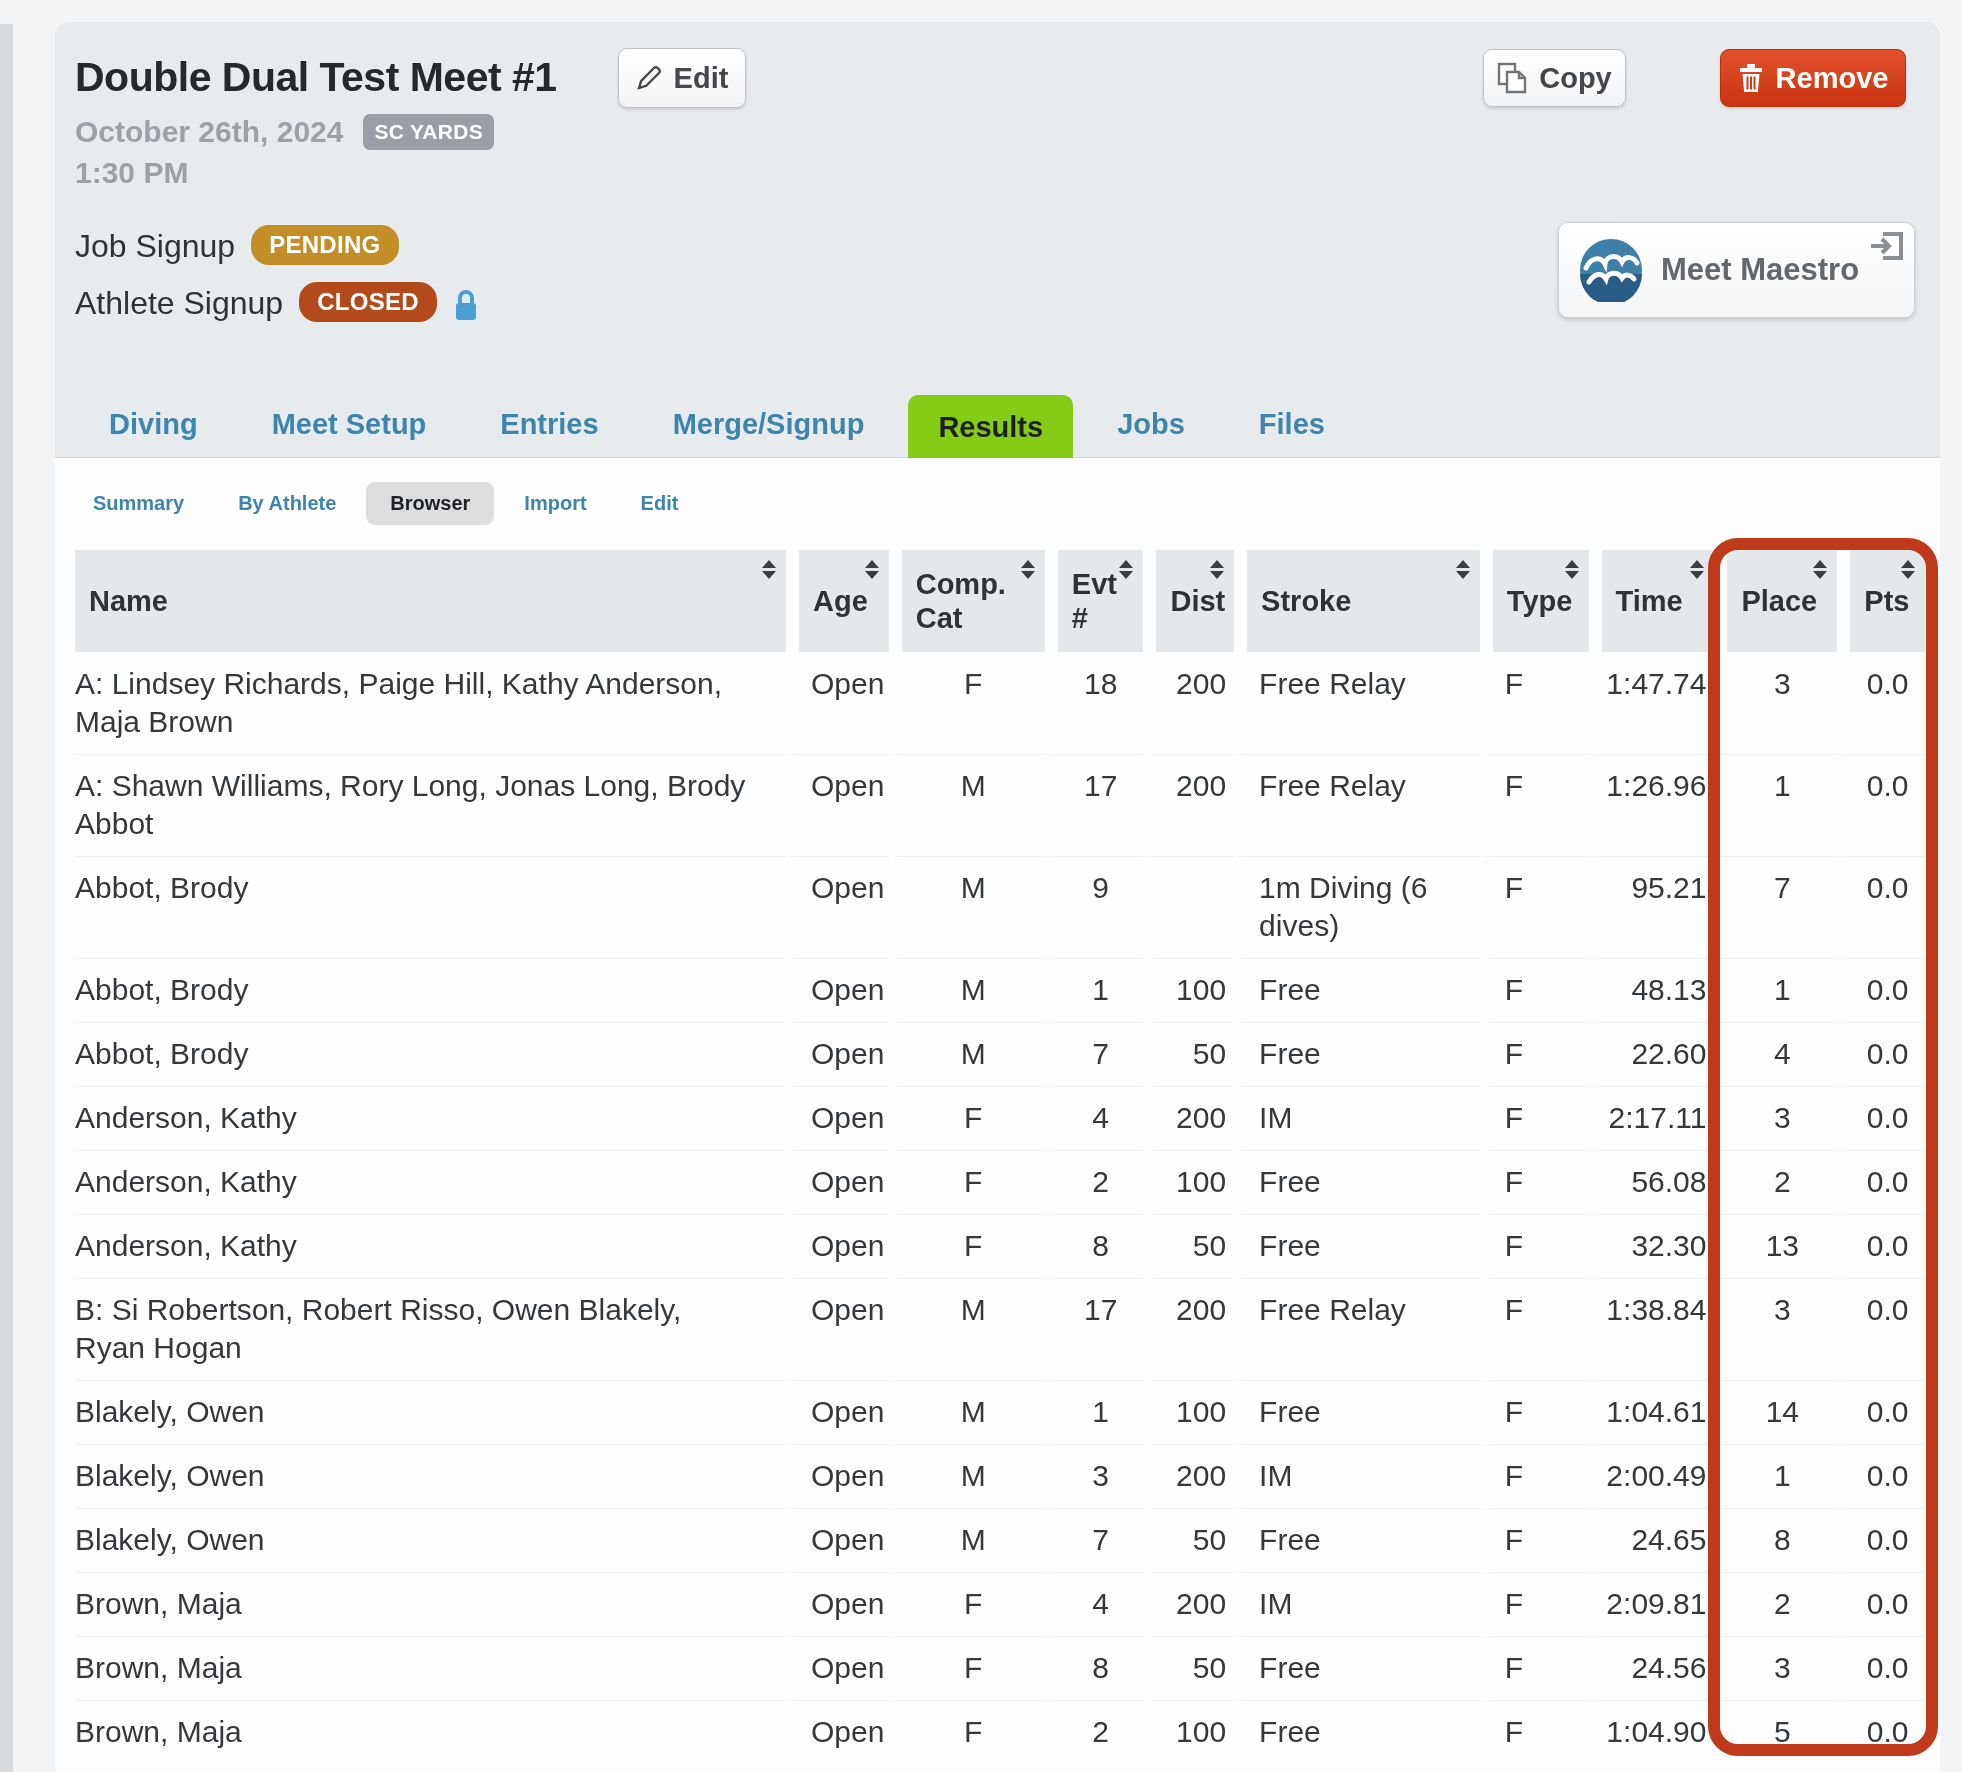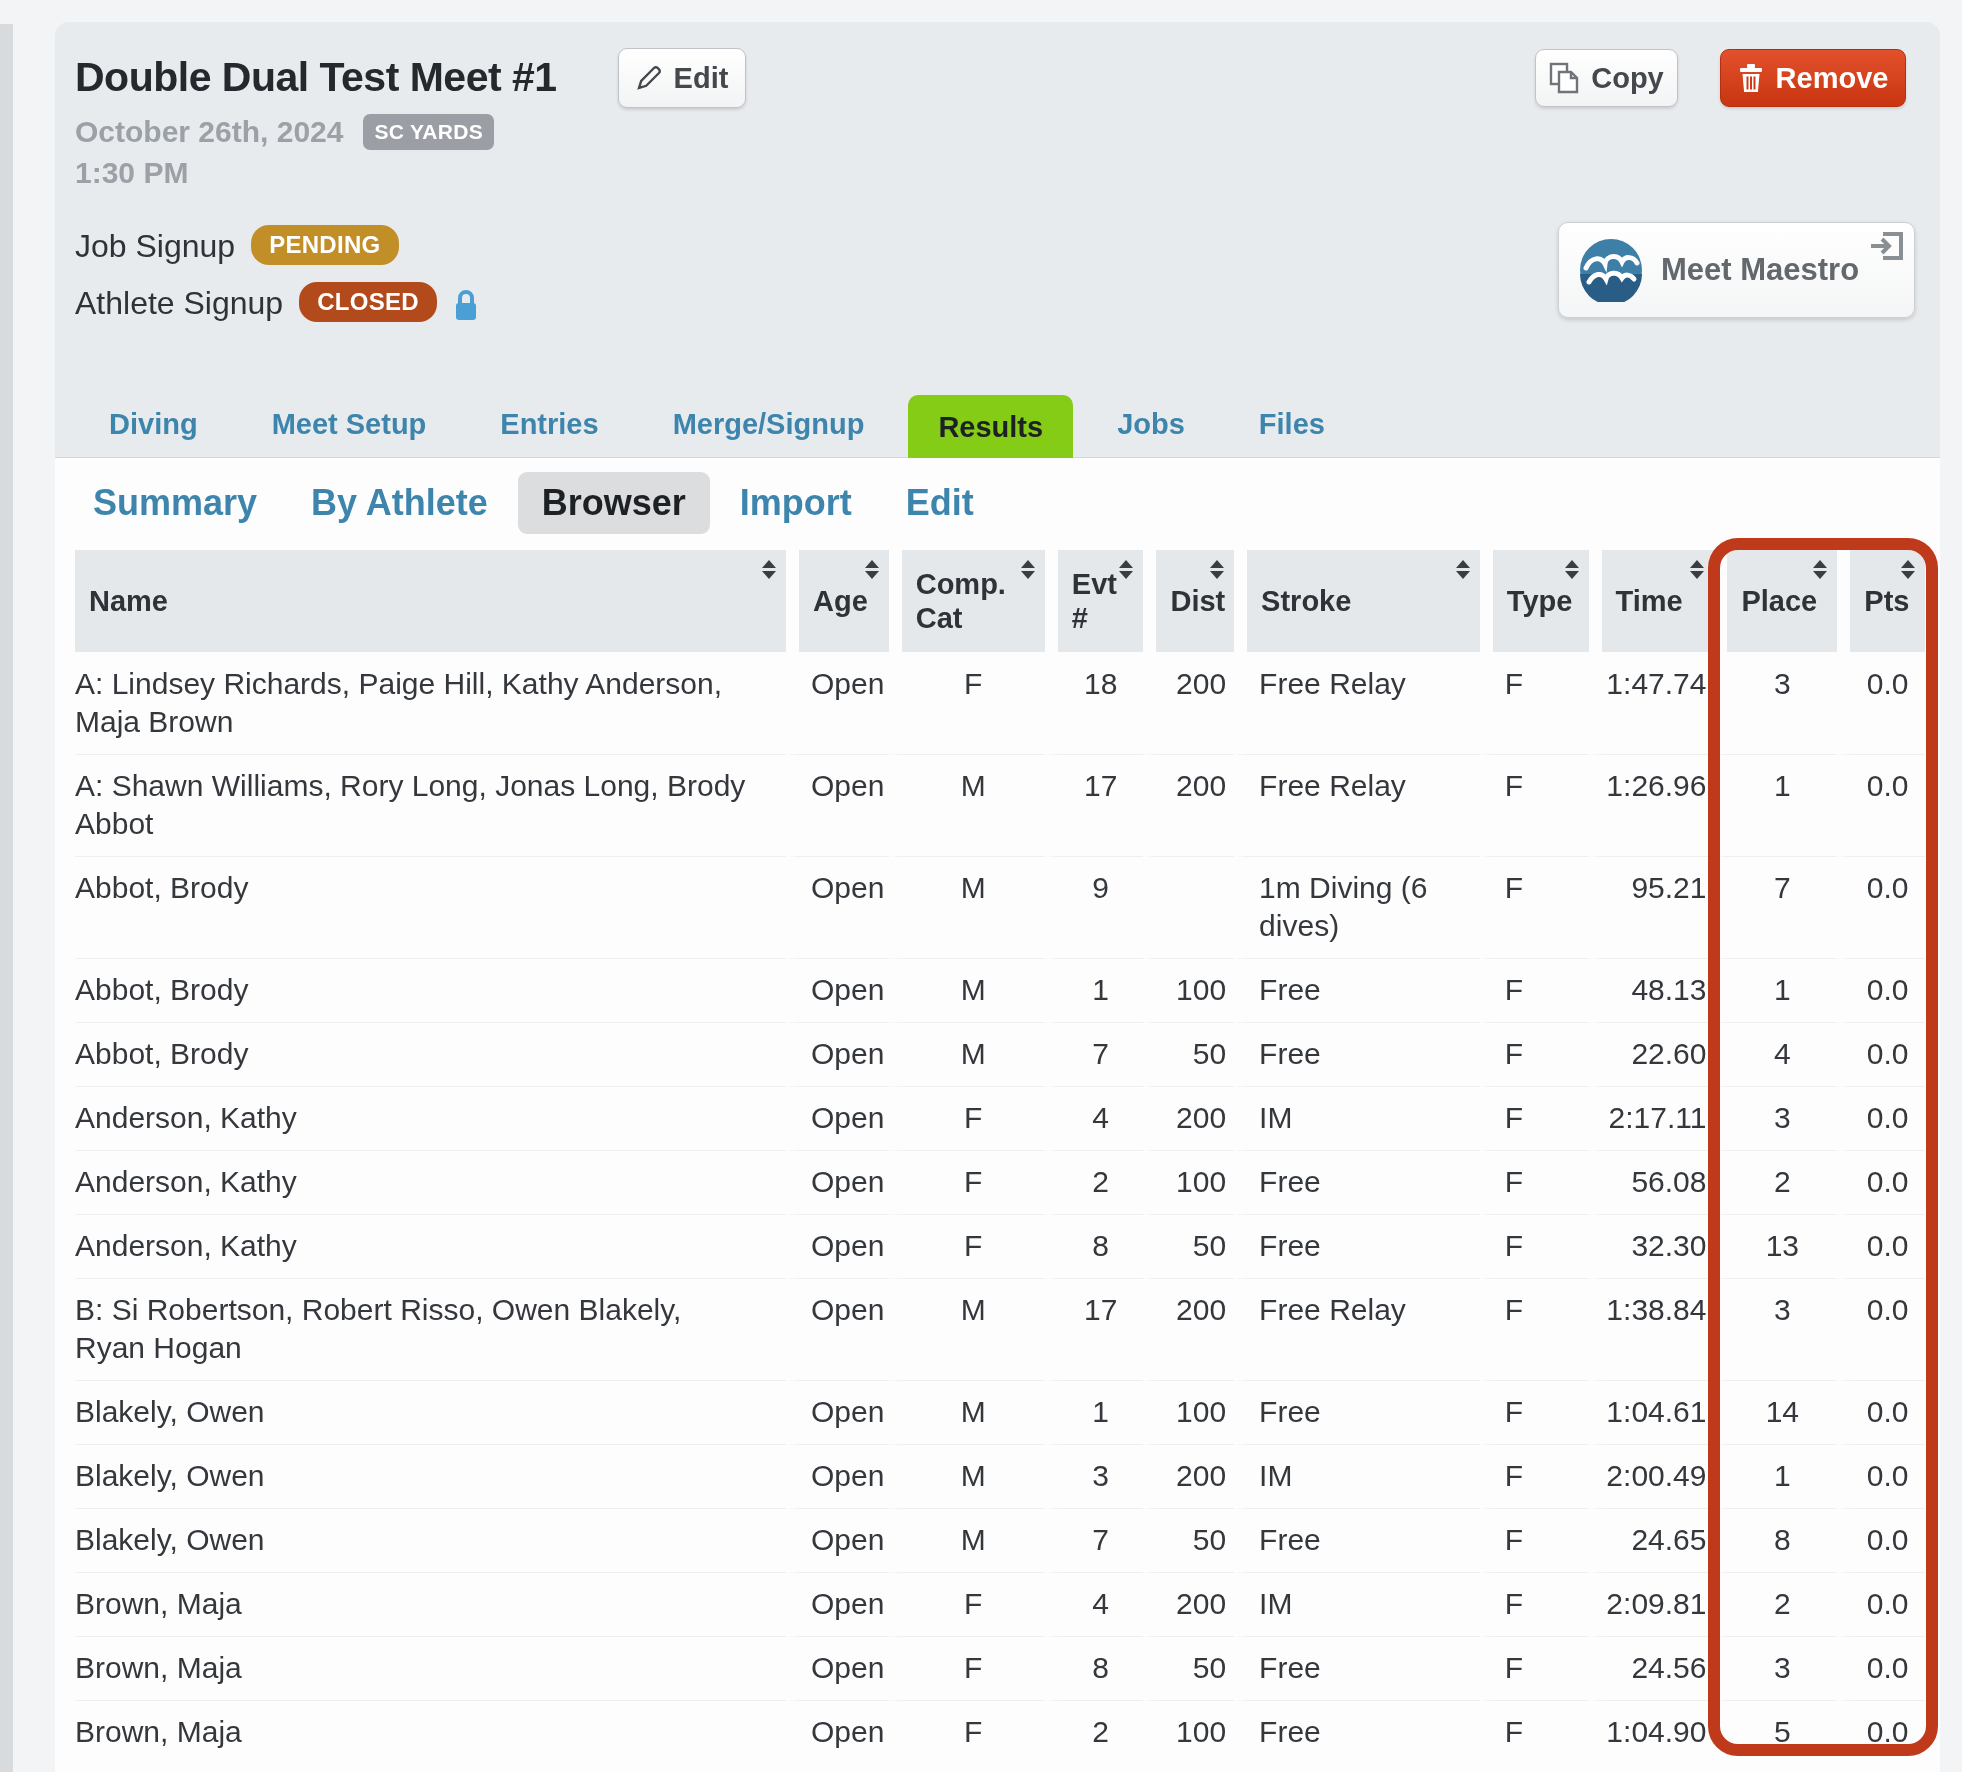--- a/index.html
+++ b/index.html
@@ -33,21 +33,21 @@
   
   .meet-header{position:relative;height:436px;}
   .page-title{position:absolute;left:20px;top:32px;font-size:41px;font-weight:bold;color:#24292d;letter-spacing:-0.5px;}
   .btn{
     display:inline-flex;align-items:center;justify-content:center;gap:12px;
     border-radius:9px;font-weight:bold;cursor:pointer;
     border:1px solid #bfc3c7;background:linear-gradient(#ffffff,#f2f3f4);
     color:#44484d;box-shadow:0 2px 3px rgba(0,0,0,0.12);
   }
   .edit-btn{position:absolute;left:563px;top:26px;width:128px;height:60px;font-size:29px;}
-  .copy-btn{position:absolute;left:1480px;top:27px;width:143px;height:58px;font-size:29px;}
+  .copy-btn{position:absolute;left:1428px;top:27px;width:143px;height:58px;font-size:29px;}
   .remove-btn{
     position:absolute;left:1665px;top:27px;width:186px;height:58px;font-size:29px;
     background:linear-gradient(#e2512c,#c93411);border:1px solid var(--remove-red-dark);color:#fff;
   }
   .date-line{position:absolute;left:20px;top:92px;font-size:30px;font-weight:bold;color:var(--muted);display:flex;align-items:center;gap:20px;}
   .course-badge{background:var(--badge-gray);color:#fff;font-size:21px;font-weight:bold;border-radius:7px;padding:6px 11px;letter-spacing:0.3px;}
   .time-line{position:absolute;left:20px;top:134px;font-size:30px;font-weight:bold;color:var(--muted);}
   .signup-row{position:absolute;left:20px;display:flex;align-items:flex-end;gap:16px;font-size:32px;color:#2e3338;}
   .signup-row.job{top:203px;}
   .signup-row.athlete{top:260px;}
@@ -69,21 +69,21 @@
     display:flex;align-items:center;gap:74px;padding-left:54px;
   }
   .tab{font-size:29px;font-weight:bold;color:var(--link-blue);cursor:pointer;white-space:nowrap;}
   .tab.active{
     color:#1d2124;background:#84cc16;border-radius:10px 10px 0 0;
     padding:16px 30px 22px 30px;margin:8px -30px;position:relative;top:6px;
   }
   
   .panel{position:absolute;left:0;top:436px;width:1885px;height:1314px;background:#fdfdfe;}
   .subtabs{display:flex;align-items:center;gap:54px;padding:16px 0 0 38px;height:74px;}
-  .subtab{font-size:36px;font-weight:bold;color:var(--link-blue);cursor:pointer;}
+  .subtab{font-size:20px;font-weight:bold;color:var(--link-blue);cursor:pointer;}
   .subtab.active{color:#1d2124;background:#dcdddf;border-radius:9px;padding:10px 24px;margin:0 -24px;}
   
   .table-wrap{position:relative;margin:18px 15px 0 20px;}
   table{border-collapse:separate;border-spacing:0;width:1850px;table-layout:fixed;}
   col.c-name{width:706px;} col.c-age{width:102px;} col.c-cat{width:155px;}
   col.c-evt{width:98px;} col.c-dist{width:90px;} col.c-stroke{width:244px;}
   col.c-type{width:108px;} col.c-time{width:125px;} col.c-place{width:122px;} col.c-pts{width:87px;}
   th{
     background:var(--hdr-cell);background-clip:padding-box;
     font-size:29px;font-weight:bold;color:#2e3338;text-align:left;

